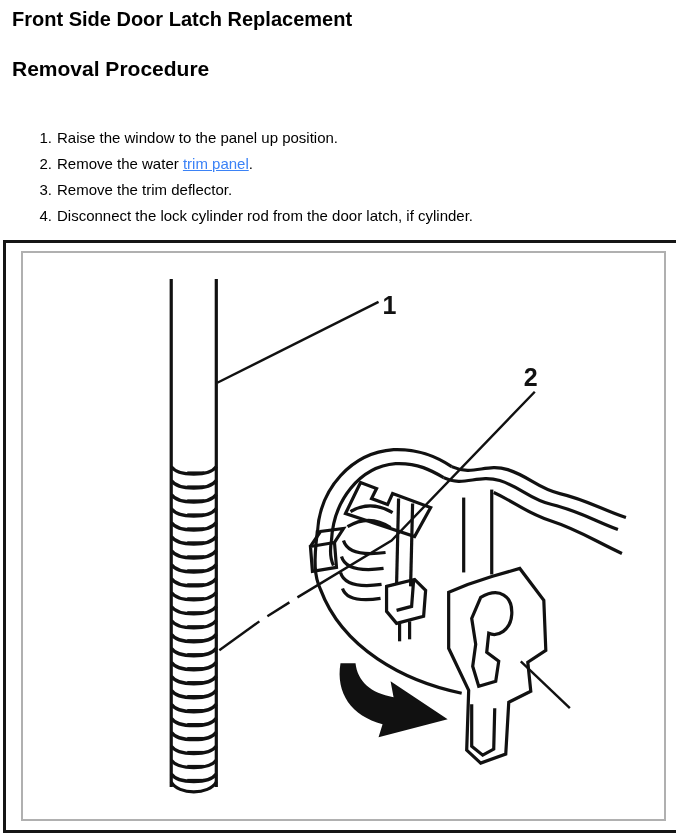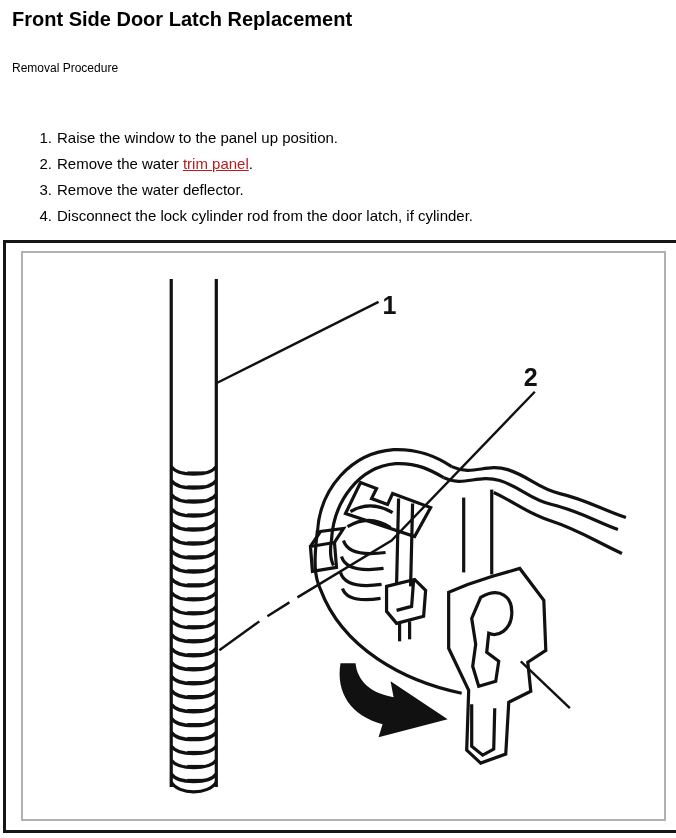--- a/index.html
+++ b/index.html
@@ -2,25 +2,25 @@
 <html><head>
 <meta charset="utf-8">
 <style>
   html,body{margin:0;padding:0;background:#ffffff;}
   body{
     width:676px;height:838px;overflow:hidden;
     font-family:"Liberation Sans","DejaVu Sans",sans-serif;
     color:#000;
   }
   .h1{font-size:20px;font-weight:bold;margin:10px 12px 0 12px;line-height:19px;}
-  .h2{font-size:12px;font-weight:normal;margin:30px 0 0 12px;line-height:19px;}
+  .h2{font-size:21px;font-weight:bold;margin:30px 0 0 12px;line-height:19px;}
   ol.steps{list-style:none;margin:47px 0 0 0;padding:0 0 0 32px;}
   ol.steps li{font-size:15px;line-height:26px;white-space:nowrap;}
   ol.steps .num{display:inline-block;width:20px;text-align:right;margin-right:5px;}
-  a.doclink{color:#b91c1c;text-decoration:underline;cursor:pointer;}
+  a.doclink{color:#3b82f6;text-decoration:underline;cursor:pointer;}
   .figure-frame{
     margin:11px -5px 0 3px;
     border:3px solid #161616;
     padding:8px 12px 9px 15px;
     background:#fff;
   }
   .figure-inner{
     border:2px solid #b0b0b0;
     height:566px;
     background:#fff;
@@ -38,21 +38,21 @@
 <h2 class="h2">Removal Procedure</h2>
 
 <ol class="steps">
   <li>
     <span class="num">1.</span><span>Raise the window to the panel up position.</span>
   </li>
   <li>
     <span class="num">2.</span><span>Remove the water </span><a class="doclink">trim panel</a><span>.</span>
   </li>
   <li>
-    <span class="num">3.</span><span>Remove the water deflector.</span>
+    <span class="num">3.</span><span>Remove the trim deflector.</span>
   </li>
   <li>
     <span class="num">4.</span><span>Disconnect the lock cylinder rod from the door latch, if cylinder.</span>
   </li>
 </ol>
 
 <div class="figure-frame">
   <div class="figure-inner">
     <svg viewBox="22 252 640 567" preserveAspectRatio="none" xmlns="http://www.w3.org/2000/svg">
 

